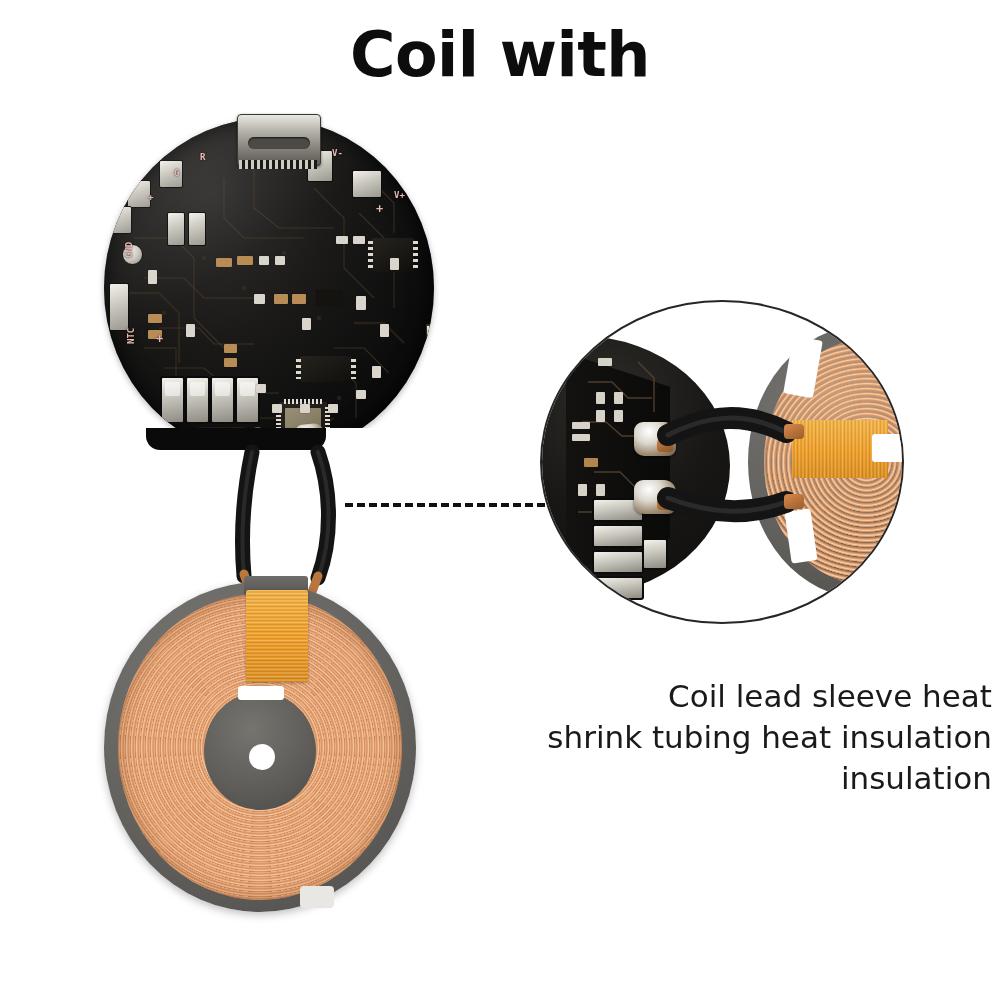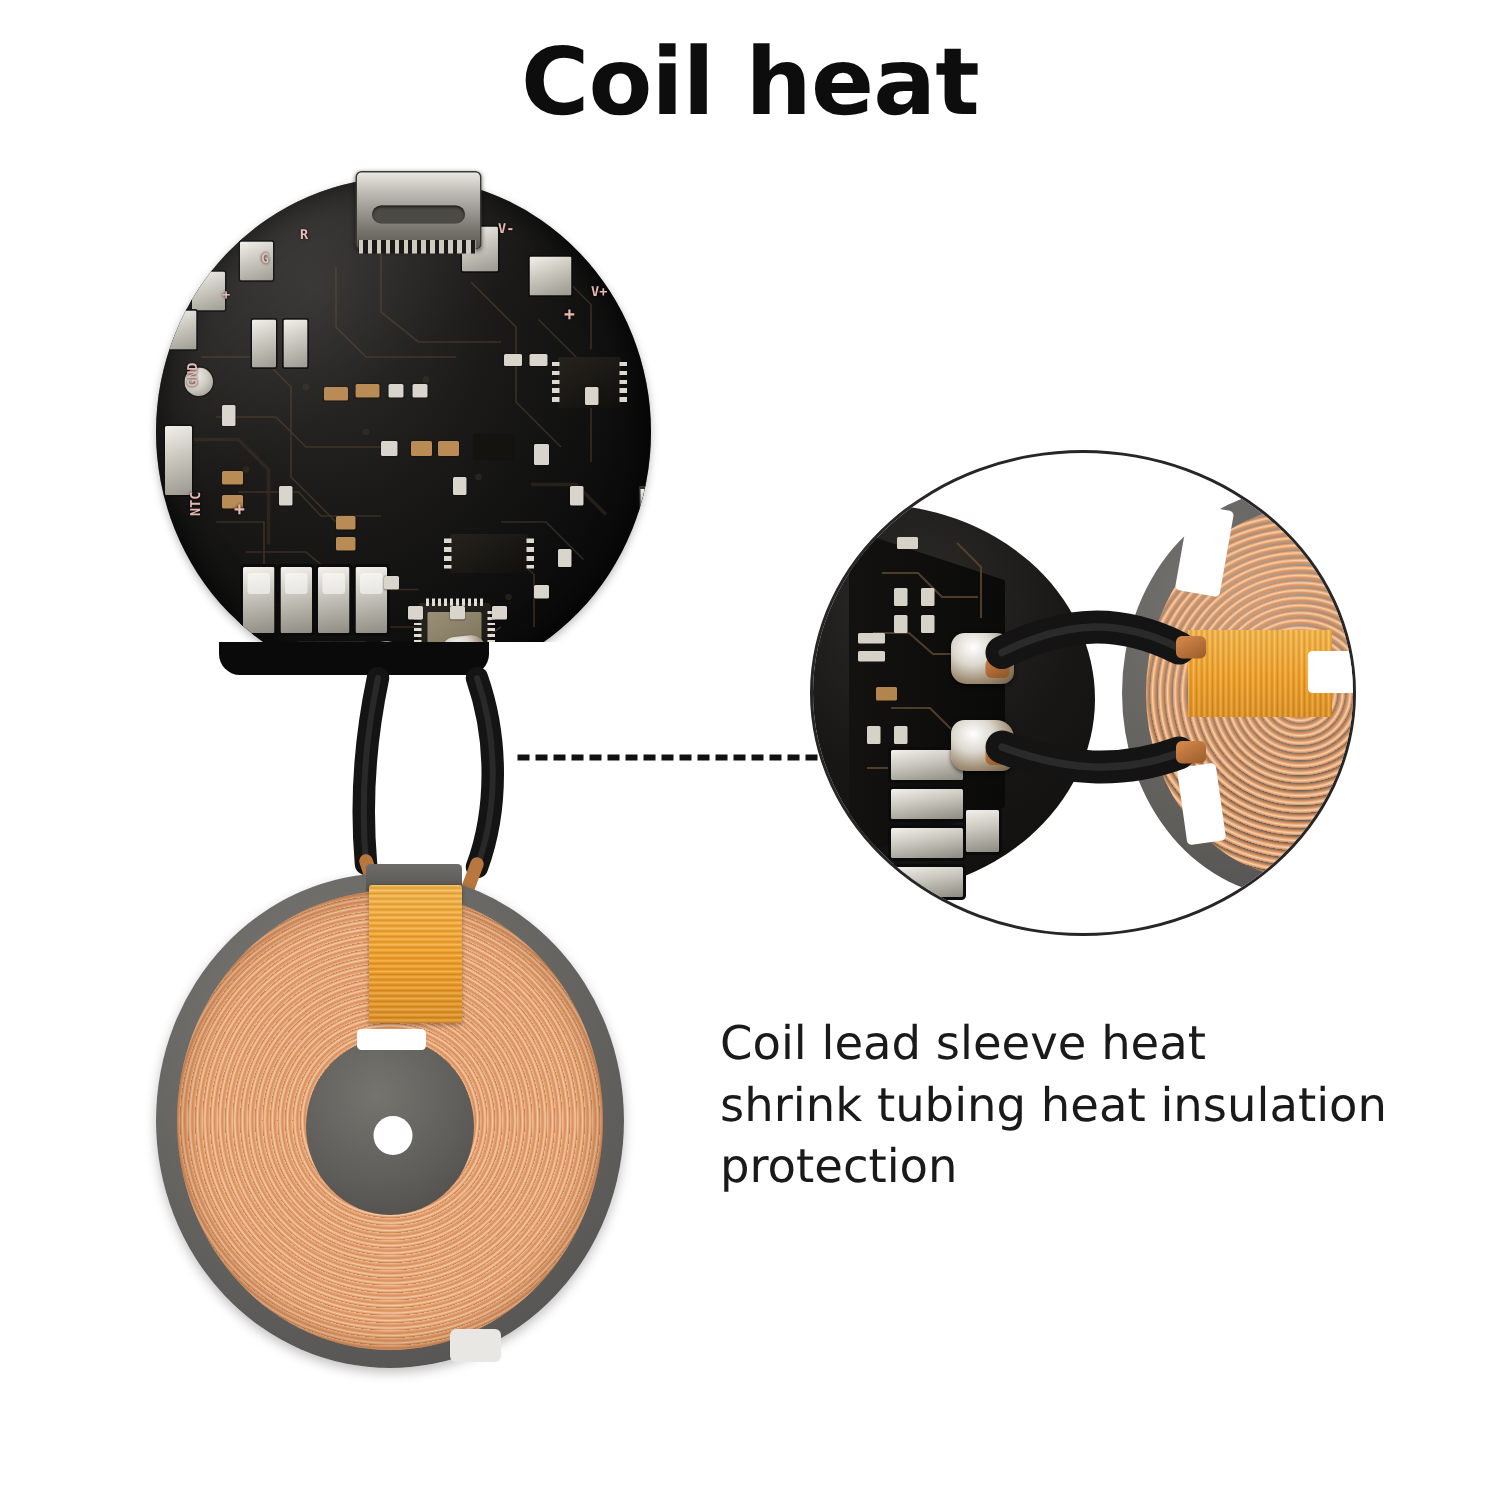--- a/index.html
+++ b/index.html
@@ -15,21 +15,21 @@
   .title{
     position:absolute;left:0;top:24px;width:1000px;
     text-align:center;
     font-size:62px;font-weight:bold;color:#0d0d0d;
     letter-spacing:-0.5px;line-height:1;
   }
 
   
   .caption{
     position:absolute;left:480px;top:676px;width:512px;
-    text-align:left;color:#1a1a1a;
+    text-align:right;color:#1a1a1a;
     font-size:31px;line-height:1.32;font-weight:400;
   }
   .caption div{white-space:nowrap;}
 
   
   .leader{
     position:absolute;left:345px;top:503px;width:200px;height:0;
     border-top:4px dashed #111;
   }
 
@@ -267,21 +267,21 @@
   .in-cuend{
     position:absolute;width:20px;height:15px;
     background:linear-gradient(150deg,#d98a4e,#9a5c2a);border-radius:4px;}
   .in-notch{position:absolute;background:#ffffff;border-radius:3px;}
 </style>
 </head>
 <body>
 
 <div class="stage">
 
-  <div class="title">Coil heat</div>
+  <div class="title">Coil with</div>
 
   <div class="pcb">
 
     <svg class="traces" viewBox="0 0 330 340">
       <g stroke="#5e4a33" stroke-width="1.1" fill="none" opacity=".9">
         <path d="M30 120 L70 120 L90 140 L90 200 L120 230"></path>
         <path d="M40 160 L80 160 L100 180 L160 180"></path>
         <path d="M55 210 L95 210 L110 226 L150 226"></path>
         <path d="M120 60 L120 100 L140 120 L200 120"></path>
         <path d="M150 50 L150 90 L175 110 L230 110"></path>
@@ -490,16 +490,16 @@
       <path d="M126 196 C168 212, 206 214, 244 200" stroke="#141414" stroke-width="22" fill="none" stroke-linecap="round"></path>
       <path d="M126 196 C168 212, 206 214, 244 200" stroke="#404040" stroke-width="5" fill="none" stroke-linecap="round" opacity=".5"></path>
     </svg>
     <div class="in-cuend" style="left:242px;top:122px;"></div>
     <div class="in-cuend" style="left:242px;top:192px;"></div>
   </div>
 
   <div class="caption">
     <div>Coil lead sleeve heat</div>
     <div>shrink tubing heat insulation</div>
-    <div>protection</div>
+    <div>insulation</div>
   </div>
 
 </div>
 
 </body></html>

